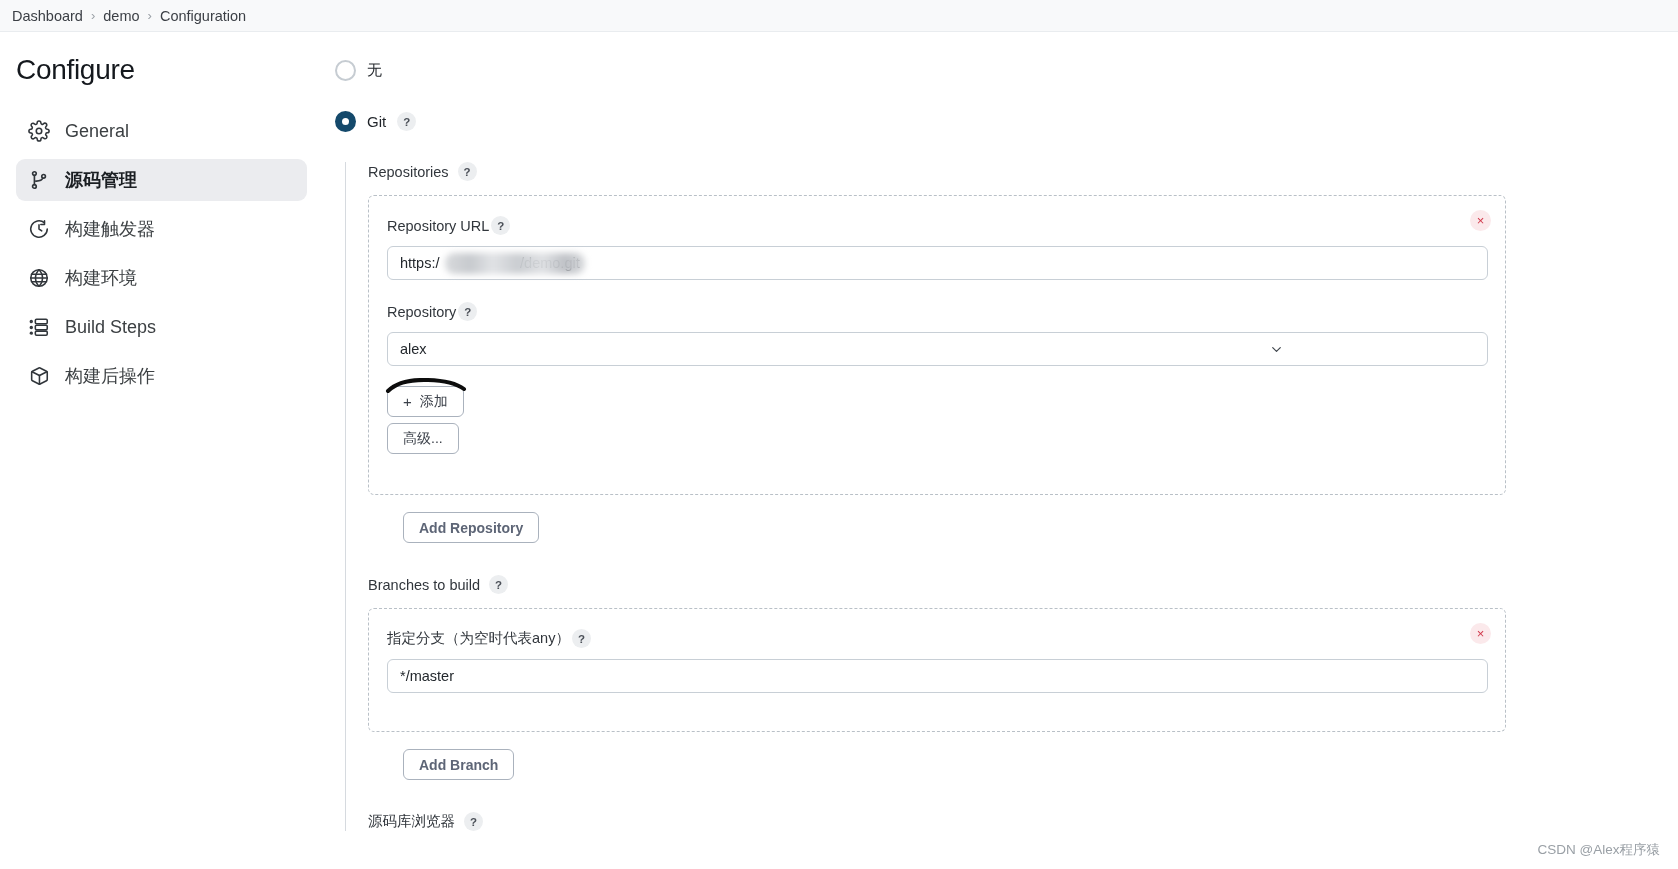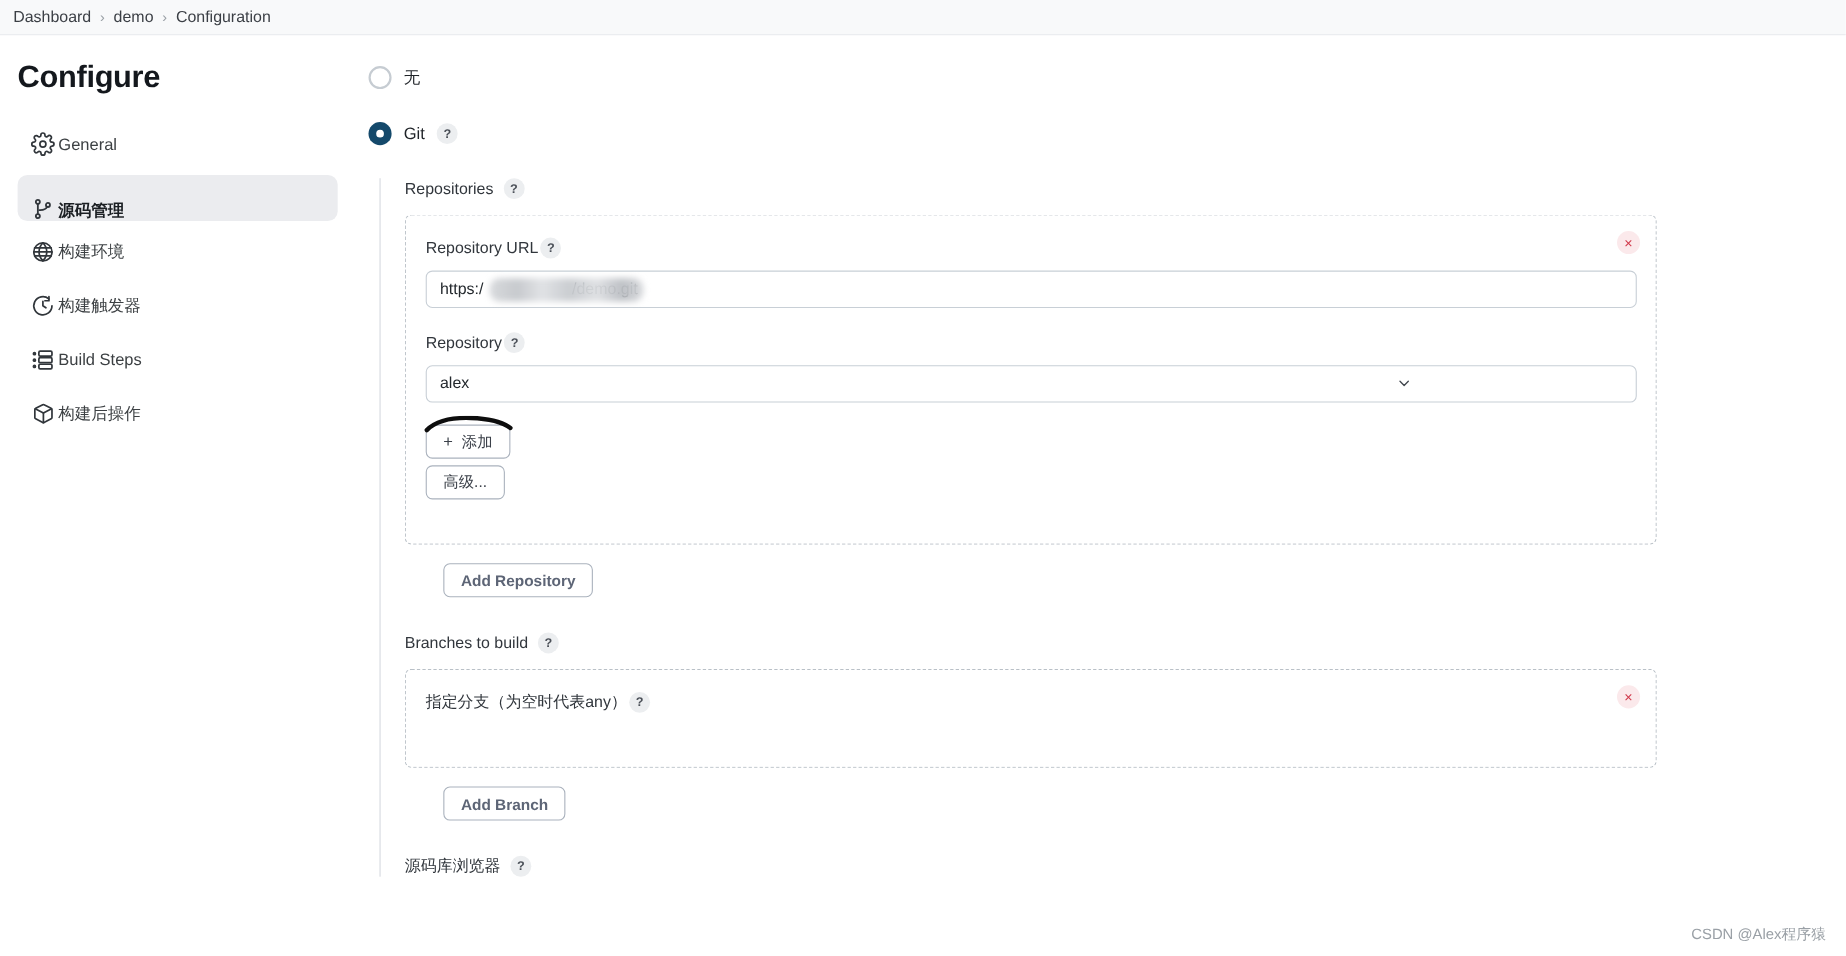--- a/index.html
+++ b/index.html
@@ -32,38 +32,38 @@
     user-select: none;
   }
 
   
   .page { display: flex; height: 837px; }
 
   
   .sidebar { width: 323px; flex: none; padding: 22px 0 0 0; }
   .page-title {
     font-size: 28px;
-    font-weight: bold;
+    font-weight: normal;
     letter-spacing: -0.3px;
     color: #14181d;
     padding: 0 0 24px 16px;
   }
   .nav-item {
     display: flex;
     align-items: center;
-    gap: 3px;
+    gap: 15px;
     height: 42px;
     margin: 0 16px 7px 16px;
     padding: 0 12px;
     border-radius: 9px;
-    font-size: 15px;
+    font-size: 18px;
     color: #3c4043;
     cursor: pointer;
   }
-  .nav-item.active { background: #ebecef; font-weight: bold; color: #1b1f23; align-items: flex-end; }
+  .nav-item.active { background: #ebecef; font-weight: bold; color: #1b1f23; }
   .nav-ico { width: 22px; height: 22px; flex: none; color: #31363b; display: block; }
   .nav-ico svg { display: block; }
 
   
   .main {
     flex: 1;
     padding: 28px 0 0 0;
     position: relative;
     overflow: hidden;
   }
@@ -290,39 +290,39 @@
           <path d="M7 7v10"></path>
           <path d="M16 10c-1 3-5 3-7.5 3.2"></path>
         </svg>
       </span>
       <span>源码管理</span>
     </div>
 
     <div class="nav-item">
       <span class="nav-ico">
         <svg viewBox="0 0 24 24" width="22" height="22" fill="none" stroke="currentColor" stroke-width="1.7" stroke-linecap="round" stroke-linejoin="round">
+          <path d="M21 12a9 9 0 1 1-3.2-6.9"></path>
+          <path d="M18 3v4h-4"></path>
+          <path d="M12 7.5V12l3 2"></path>
+        </svg>
+      </span>
+      <span>构建触发器</span>
+    </div>
+
+    <div class="nav-item">
+      <span class="nav-ico">
+        <svg viewBox="0 0 24 24" width="22" height="22" fill="none" stroke="currentColor" stroke-width="1.7" stroke-linecap="round" stroke-linejoin="round">
           <circle cx="12" cy="12" r="9"></circle>
           <path d="M3 12h18"></path>
           <path d="M3.8 8h16.4"></path>
           <path d="M3.8 16h16.4"></path>
           <path d="M12 3c2.6 2.6 3.8 5.9 3.8 9S14.6 18.4 12 21c-2.6-2.6-3.8-5.9-3.8-9S9.4 5.6 12 3z"></path>
         </svg>
       </span>
       <span>构建环境</span>
-    </div>
-
-    <div class="nav-item">
-      <span class="nav-ico">
-        <svg viewBox="0 0 24 24" width="22" height="22" fill="none" stroke="currentColor" stroke-width="1.7" stroke-linecap="round" stroke-linejoin="round">
-          <path d="M21 12a9 9 0 1 1-3.2-6.9"></path>
-          <path d="M18 3v4h-4"></path>
-          <path d="M12 7.5V12l3 2"></path>
-        </svg>
-      </span>
-      <span>构建触发器</span>
     </div>
 
     <div class="nav-item">
       <span class="nav-ico">
         <svg viewBox="0 0 24 24" width="22" height="22" fill="none" stroke="currentColor" stroke-width="1.7" stroke-linecap="round" stroke-linejoin="round">
           <rect x="8" y="3.5" width="13" height="5" rx="1.3"></rect>
           <rect x="8" y="10" width="13" height="5" rx="1.3"></rect>
           <rect x="8" y="16.5" width="13" height="4.5" rx="1.3"></rect>
           <circle cx="3.6" cy="6" r="1"></circle>
           <circle cx="3.6" cy="12.5" r="1"></circle>
@@ -421,20 +421,21 @@
         <span class="help-badge">?</span>
       </div>
 
       <div class="dashed-box branch">
         <button class="remove-btn">×</button>
 
         <div class="sub-label">
           <span>指定分支（为空时代表any）</span>
           <span class="help-badge">?</span>
         </div>
+        <input class="text-input branch-input" type="text" value="*/master" style="">
       </div>
 
       <div class="btn-row">
         <button class="btn">Add Branch</button>
       </div>
 
       <div class="field-label">
         <span>源码库浏览器</span>
         <span class="help-badge">?</span>
       </div>

